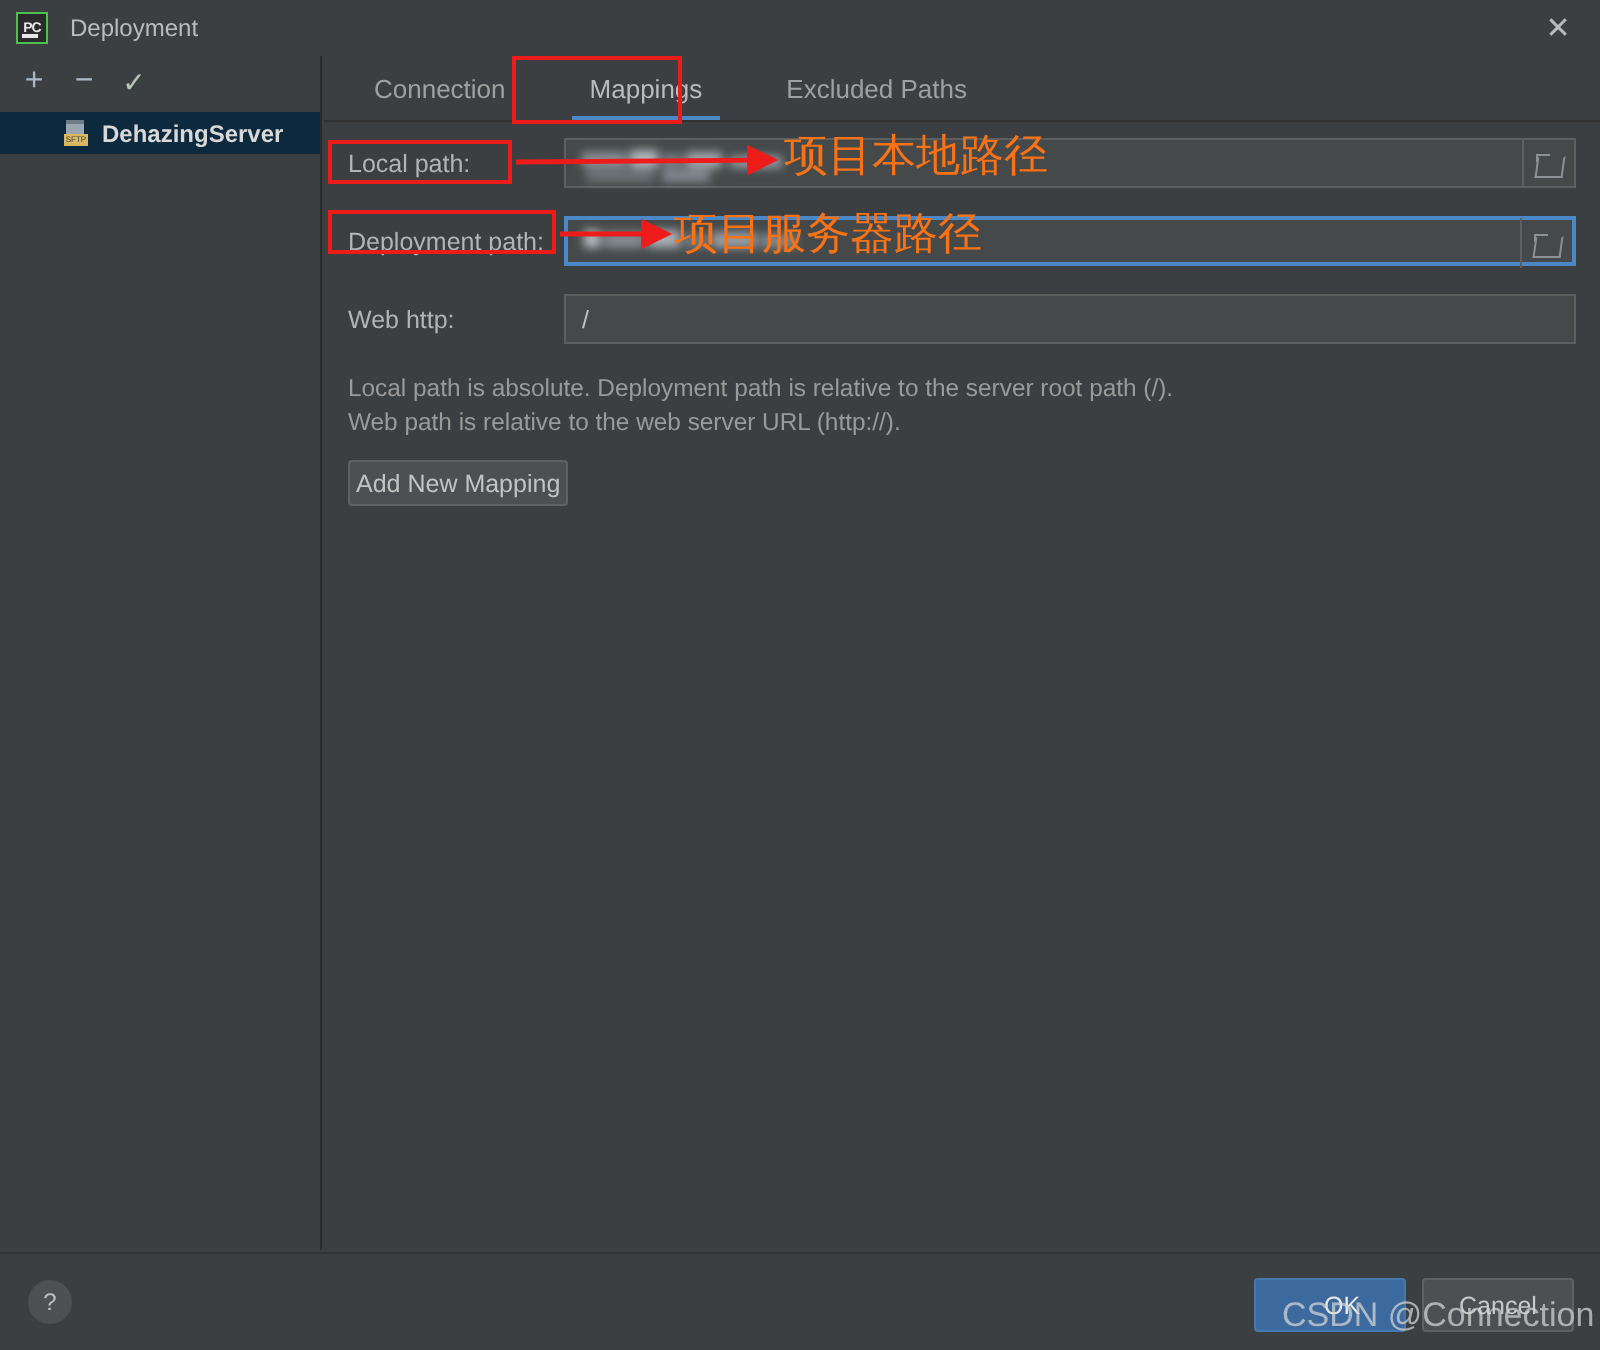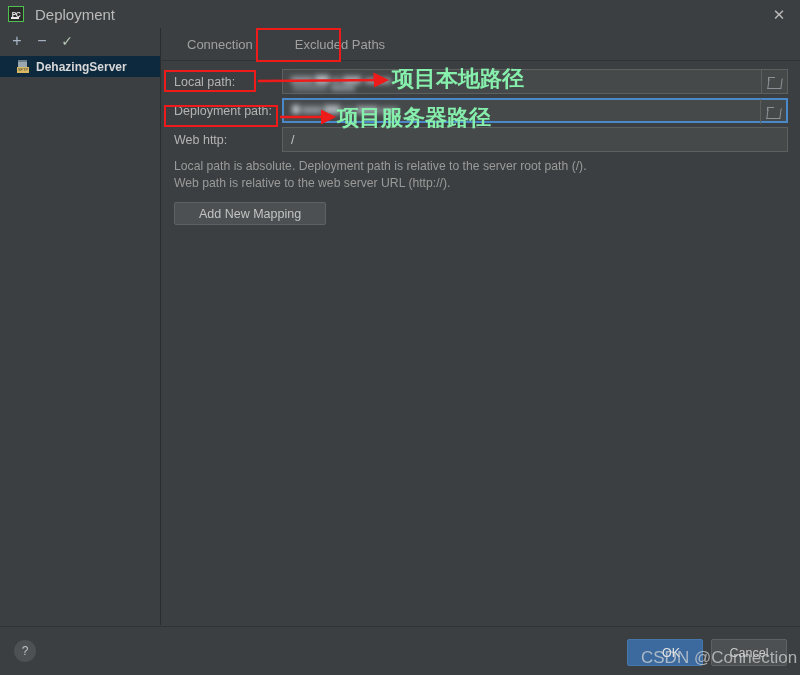--- a/index.html
+++ b/index.html
@@ -30,21 +30,21 @@
     font-size: 7px; color: #e8e8e8; font-weight: bold;
     letter-spacing: -0.5px;
     position: relative;
   }
   #app-icon::after {
     content: "";
     position: absolute; left: 2px; bottom: 2px; width: 8px; height: 2px;
     background: #e8e8e8;
   }
   #win-title {
-    margin-left: 11px; font-size: 15px; color: #bbbbbb;
+    margin-left: 11px; font-size: 12px; color: #bbbbbb;
   }
   #close-btn {
     position: absolute; right: 10px; top: 4px;
     width: 22px; height: 20px;
     display: flex; align-items: center; justify-content: center;
     color: #b9b9b9; font-size: 15px; line-height: 1;
     cursor: pointer;
   }
 
   
@@ -64,21 +64,21 @@
     width: 22px; height: 22px;
     display: flex; align-items: center; justify-content: center;
     color: #a9b7c6; font-size: 16px; line-height: 1;
     cursor: pointer;
   }
   .tb-btn.check { color: #b4c6b4; font-size: 14px; }
   #server-list { margin-top: 2px; }
   .server-item {
     height: 21px;
     display: flex; align-items: center;
-    padding-left: 17px;
+    padding-left: 32px;
     background: #0d293e;
     cursor: pointer;
   }
   .sftp-icon {
     width: 13px; height: 13px;
     position: relative;
     margin-right: 6px;
     flex: 0 0 auto;
   }
   .sftp-icon .box {
@@ -128,21 +128,21 @@
   #tabs-underline {
     position: absolute; left: 0; right: 0; bottom: 0; height: 1px;
     background: #323232;
   }
 
   
   #form { padding: 8px 12px 0 12px; position: relative; }
   .row {
     display: flex; align-items: center;
     height: 25px;
-    margin-bottom: 4px;
+    margin-bottom: 14px;
   }
   .row-label {
     width: 108px; flex: 0 0 auto;
     font-size: 12.5px; color: #b4b4b4;
   }
   .field {
     flex: 1 1 auto; position: relative;
     height: 25px;
     background: #45494a;
     border: 1px solid #5e6060;
@@ -193,21 +193,21 @@
   
   #helptext {
     margin-top: 6px;
     font-size: 12.2px; color: #9a9a9a;
     line-height: 17px;
     padding-left: 12px;
   }
   #add-mapping-wrap { padding-left: 12px; margin-top: 10px; }
   #add-mapping {
     display: inline-flex; align-items: center; justify-content: center;
-    height: 23px; padding: 0 24px;
+    height: 23px; padding: 0 3px;
     background: #4c5052;
     border: 1px solid #5e6263;
     border-radius: 2px;
     font-size: 12.5px; color: #c3c3c3;
     cursor: pointer;
   }
 
   
   #bottombar {
     position: absolute; left: 0; top: 626px; width: 800px; height: 49px;
@@ -248,26 +248,25 @@
   #annotations {
     position: absolute; left: 0; top: 0; width: 800px; height: 675px;
     pointer-events: none;
   }
   .anno-box {
     position: absolute;
     border: 2px solid #ee1b1b;
   }
   .anno-text {
     position: absolute;
-    color: #86efac;
+    color: #f97316;
     font-size: 22px;
     font-family: "DejaVu Sans", sans-serif;
     white-space: nowrap;
     line-height: 1;
-    font-weight: bold;
   }
   .watermark {
     position: absolute;
     color: #d6d6d6;
     opacity: 0.72;
     font-size: 17px;
     white-space: nowrap;
     font-family: "Liberation Sans", sans-serif;
   }
 </style>
@@ -296,20 +295,21 @@
         </span>
         <span class="server-name">DehazingServer</span>
       </div>
     </div>
   </div>
 
   <div id="content">
 
     <div id="tabs">
       <div class="tab">Connection</div>
+      <div class="tab active">Mappings</div>
       <div class="tab">Excluded Paths</div>
       <div id="tabs-underline"></div>
     </div>
 
     <div id="form">
 
       <div class="row">
         <div class="row-label">Local path:</div>
         <div class="field">
           <span class="val"></span>

